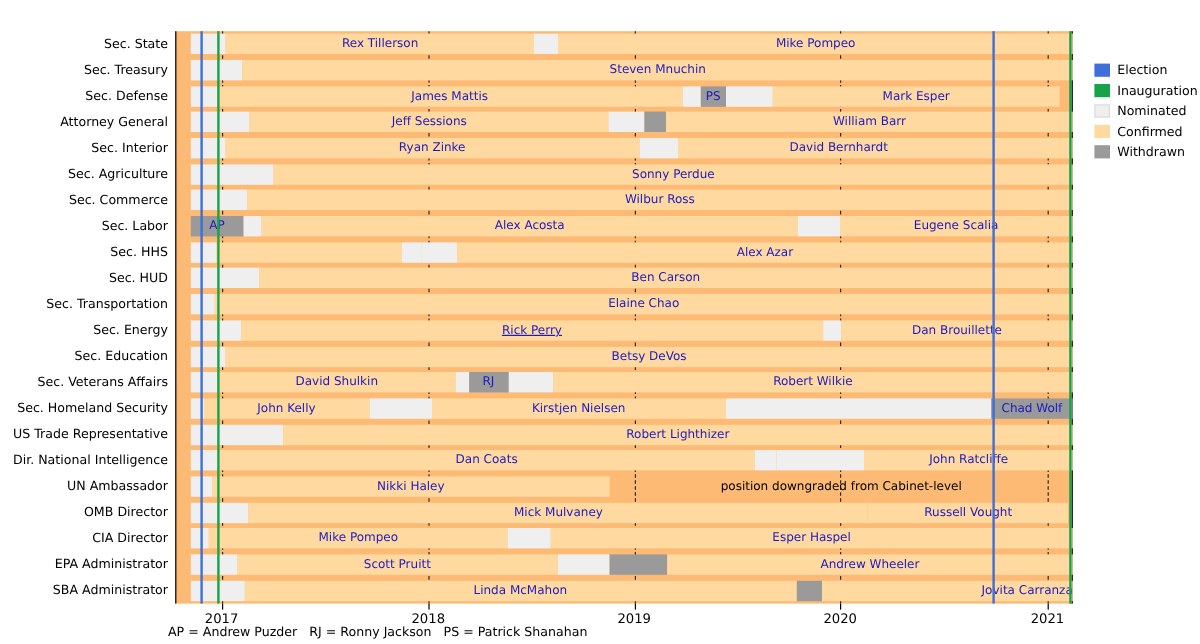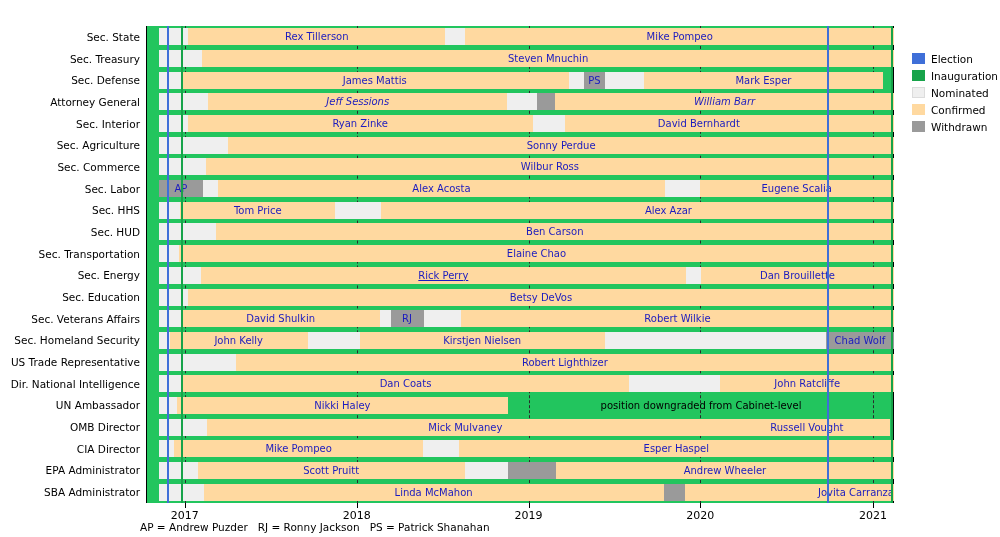--- a/index.html
+++ b/index.html
@@ -20,21 +20,21 @@
     text-align:right;
     white-space:nowrap;
     line-height:12px;
   }
   #labels-col{position:absolute;left:0;top:0;width:140px;height:500px;}
 
   #plot{
     position:absolute;
     left:146px;top:26px;
     width:748px;height:477px;
-    background:#22c55e;
+    background:#fdba74;
   }
   .plot-border{
     position:absolute;left:0;top:0;width:100%;height:100%;
     border-left:1px solid #000;border-right:1px solid #000;
     box-sizing:border-box;
     pointer-events:none;
   }
   .lane{
     position:absolute;
     left:0;width:100%;
@@ -152,21 +152,21 @@
         <div class="seg nominated" style="left: 12.8656px; width: 21.9164px;"></div>
         <div class="seg confirmed" style="left: 34.782px; width: 387.838px;"></div>
         <div class="seg-label" style="left: 34.782px; width: 387.838px;">James Mattis</div>
         <div class="seg nominated" style="left: 422.62px; width: 15.708px;"></div>
         <div class="seg withdrawn" style="left: 438.328px; width: 20.196px;"></div>
         <div class="seg-label" style="left: 438.328px; width: 20.196px;">PS</div>
         <div class="seg nominated" style="left: 458.524px; width: 39.644px;"></div>
         <div class="seg confirmed" style="left: 498.168px; width: 238.612px;"></div>
         <div class="seg-label" style="left: 498.168px; width: 238.612px;">Mark Esper</div>
       </div>
-      <div class="lane" style="top: 67.3864px; font-style: italic;">
+      <div class="lane" style="top: 67.3864px;">
         <div class="seg nominated" style="left: 12.8656px; width: 49.368px;"></div>
         <div class="seg confirmed" style="left: 62.2336px; width: 299.05px;"></div>
         <div class="seg-label" style="left: 62.2336px; width: 299.05px;">Jeff Sessions</div>
         <div class="seg nominated" style="left: 361.284px; width: 29.92px;"></div>
         <div class="seg withdrawn" style="left: 391.204px; width: 17.952px;"></div>
         <div class="seg confirmed" style="left: 409.156px; width: 338.844px;"></div>
         <div class="seg-label" style="left: 409.156px; width: 338.844px;">William Barr</div>
       </div>
       <div class="lane" style="top: 89.0682px;">
         <div class="seg nominated" style="left: 12.8656px; width: 28.7232px;"></div>
@@ -192,25 +192,24 @@
         <div class="seg nominated" style="left: 56.848px; width: 14.96px;"></div>
         <div class="seg confirmed" style="left: 71.808px; width: 447.304px;"></div>
         <div class="seg-label" style="left: 71.808px; width: 447.304px;">Alex Acosta</div>
         <div class="seg nominated" style="left: 519.112px; width: 34.408px;"></div>
         <div class="seg confirmed" style="left: 553.52px; width: 194.48px;"></div>
         <div class="seg-label" style="left: 553.52px; width: 194.48px;">Eugene Scalia</div>
       </div>
       <div class="lane" style="top: 175.795px;">
         <div class="seg nominated" style="left: 12.8656px; width: 21.5424px;"></div>
         <div class="seg confirmed" style="left: 34.408px; width: 154.836px;"></div>
-        <div class="seg-label" style="left: 34.408px; width: 154.836px;">Tom Price</div>
         <div class="seg nominated" style="left: 189.244px; width: 15.708px;"></div>
         <div class="seg nominated" style="left: 204.952px; width: 29.92px;"></div>
         <div class="seg confirmed" style="left: 234.872px; width: 513.128px;"></div>
-        <div class="seg-label" style="left: 234.872px; width: 513.128px; padding-left: 31px;">Alex Azar</div>
+        <div class="seg-label" style="left: 234.872px; width: 513.128px;">Alex Azar</div>
       </div>
       <div class="lane" style="top: 197.477px;">
         <div class="seg nominated" style="left: 12.8656px; width: 56.6984px;"></div>
         <div class="seg confirmed" style="left: 69.564px; width: 678.436px;"></div>
         <div class="seg-label" style="left: 69.564px; width: 678.436px;">Ben Carson</div>
       </div>
       <div class="lane" style="top: 219.159px;">
         <div class="seg nominated" style="left: 12.8656px; width: 20.0464px;"></div>
         <div class="seg confirmed" style="left: 32.912px; width: 715.088px;"></div>
         <div class="seg-label" style="left: 32.912px; width: 715.088px;">Elaine Chao</div>

